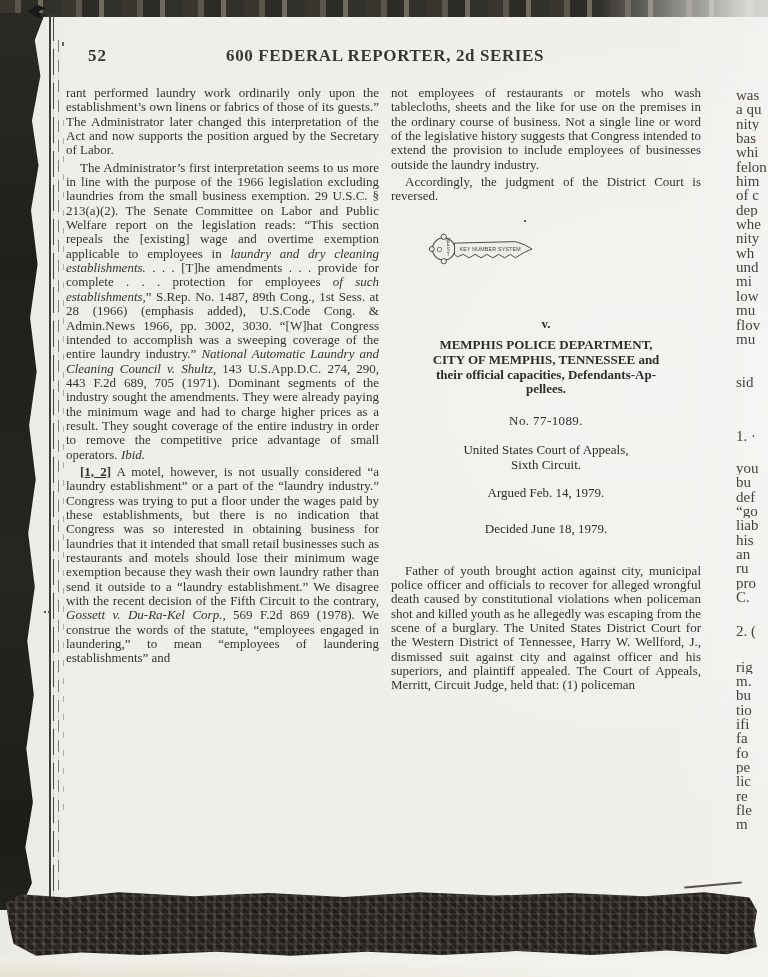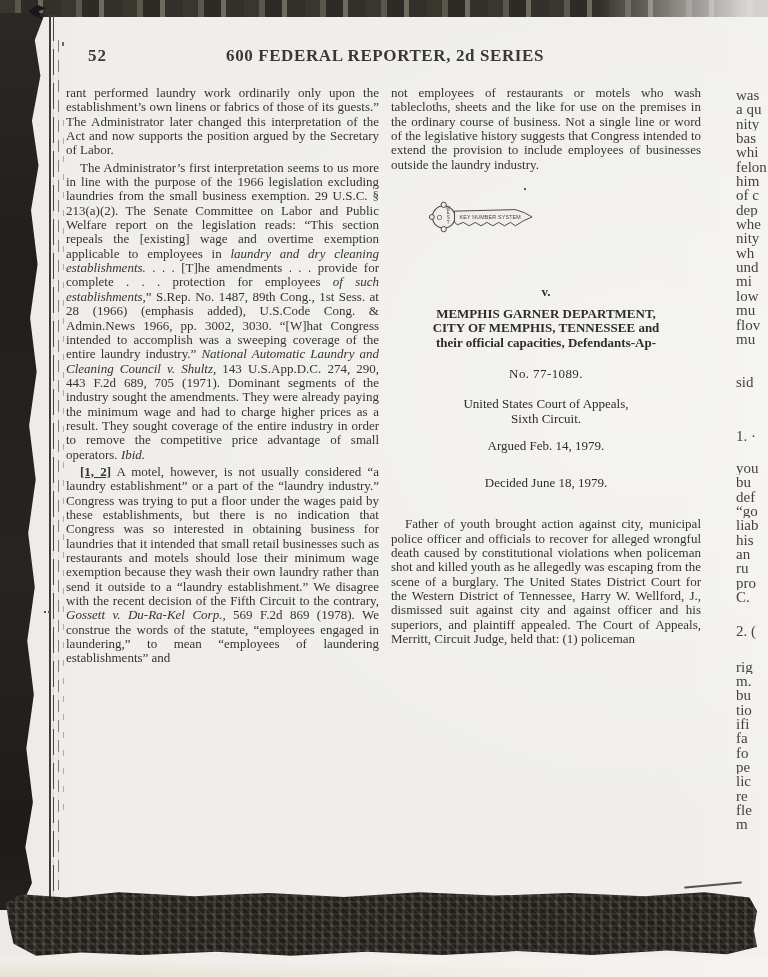--- a/index.html
+++ b/index.html
@@ -112,20 +112,21 @@
   <div class="col col-left">
       <p class="para"><span>rant performed laundry work ordinarily only upon the establishment’s own linens or fabrics of those of its guests.”  The Administrator later changed this interpretation of the Act and now supports the position argued by the Secretary of Labor.</span></p>
       <p class="para indent"><span>The Administrator’s first interpretation seems to us more in line with the purpose of the 1966 legislation excluding laundries from the small business exemption.  29 U.S.C. § 213(a)(2).  The Senate Committee on Labor and Public Welfare report on the legislation reads: “This section repeals the [existing] wage and overtime exemption applicable to employees in </span><span class="it">laundry and dry cleaning establishments.</span><span>  .  .  .  [T]he amendments  .  .  .  provide for complete  .  .  .  protection for employees </span><span class="it">of such establishments,</span><span>” S.Rep. No. 1487, 89th Cong., 1st Sess. at 28 (1966) (emphasis added), U.S.Code Cong. &amp; Admin.News 1966, pp. 3002, 3030.  “[W]hat Congress intended to accomplish was a sweeping coverage of the entire laundry industry.”  </span><span class="it">National Automatic Laundry and Cleaning Council v. Shultz,</span><span> 143 U.S.App.D.C. 274, 290, 443 F.2d 689, 705 (1971).  Dominant segments of the industry sought the amendments.  They were already paying the minimum wage and had to charge higher prices as a result.  They sought coverage of the entire industry in order to remove the competitive price advantage of small operators.  </span><span class="it">Ibid.</span></p>
       <p class="para indent"><span class="bd">[1, 2]</span><span>  A motel, however, is not usually considered “a laundry establishment” or a part of the “laundry industry.”  Congress was trying to put a floor under the wages paid by these establishments, but there is no indication that Congress was so interested in obtaining business for laundries that it intended that small retail businesses such as restaurants and motels should lose their minimum wage exemption because they wash their own laundry rather than send it outside to a “laundry establishment.”  We disagree with the recent decision of the Fifth Circuit to the contrary, </span><span class="it">Gossett v. Du-Ra-Kel Corp.,</span><span> 569 F.2d 869 (1978).  We construe the words of the statute, “employees engaged in laundering,” to mean “employees of laundering establishments” and</span></p>
     </div>
 
   <div class="col col-right">
 
     <div>
         <p class="para"><span>not employees of restaurants or motels who wash tablecloths, sheets and the like for use on the premises in the ordinary course of business.  Not a single line or word of the legislative history suggests that Congress intended to extend the provision to include employees of businesses outside the laundry industry.</span></p>
+        <p class="para indent"><span>Accordingly, the judgment of the District Court is reversed.</span></p>
       </div>
 
     <div class="sec-dot">.</div>
 
     <div class="key-wrap">
       <svg viewBox="0 0 108 34" width="106" height="34">
         <circle cx="15" cy="17" r="11.5" fill="#efeeea" stroke="#4c4945" stroke-width="1.1"></circle>
         <circle cx="15" cy="4.6" r="2.7" fill="#efeeea" stroke="#4c4945" stroke-width="1"></circle>
         <circle cx="15" cy="29.4" r="2.7" fill="#efeeea" stroke="#4c4945" stroke-width="1"></circle>
         <circle cx="2.9" cy="17" r="2.5" fill="#efeeea" stroke="#4c4945" stroke-width="1"></circle>
@@ -135,23 +136,24 @@
         <text x="18" y="14.4" font-size="4.6">E</text>
         <text x="18" y="19.2" font-size="4.6">S</text>
         <text x="18" y="24" font-size="4.6">T</text>
         <text x="31" y="18.8" font-size="5.4" letter-spacing="0.2">KEY NUMBER SYSTEM</text>
       </svg>
     </div>
 
     <div class="caption">
       <div class="cap-v">v.</div>
       <div class="cap-lines">
-          <div class="line">MEMPHIS GARNER DEPARTMENT,</div>
+          <div class="line">MEMPHIS POLICE DEPARTMENT,</div>
           <div class="line">CITY OF MEMPHIS, TENNESSEE and</div>
           <div class="line">their official capacities, Defendants-Ap-</div>
+          <div class="line">pellees.</div>
         </div>
       <div class="docket">No. 77-1089.</div>
       <div class="court-lines">
           <div class="line">United States Court of Appeals,</div>
           <div class="line">Sixth Circuit.</div>
         </div>
       <div class="argued">Argued Feb. 14, 1979.</div>
       <div class="decided">Decided June 18, 1979.</div>
     </div>
 

